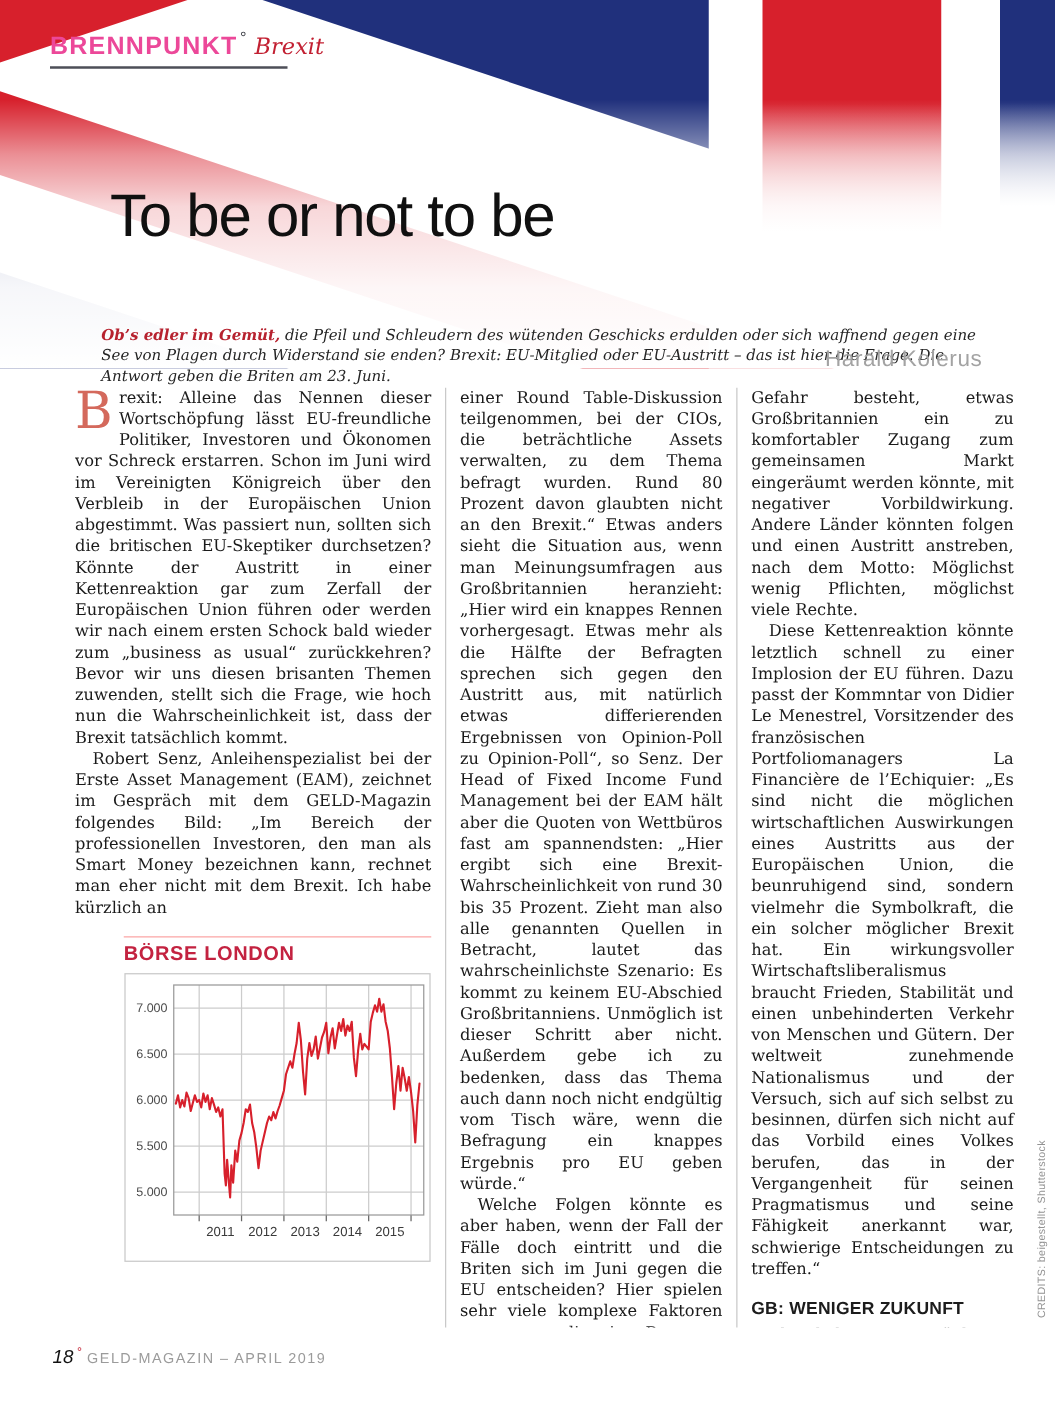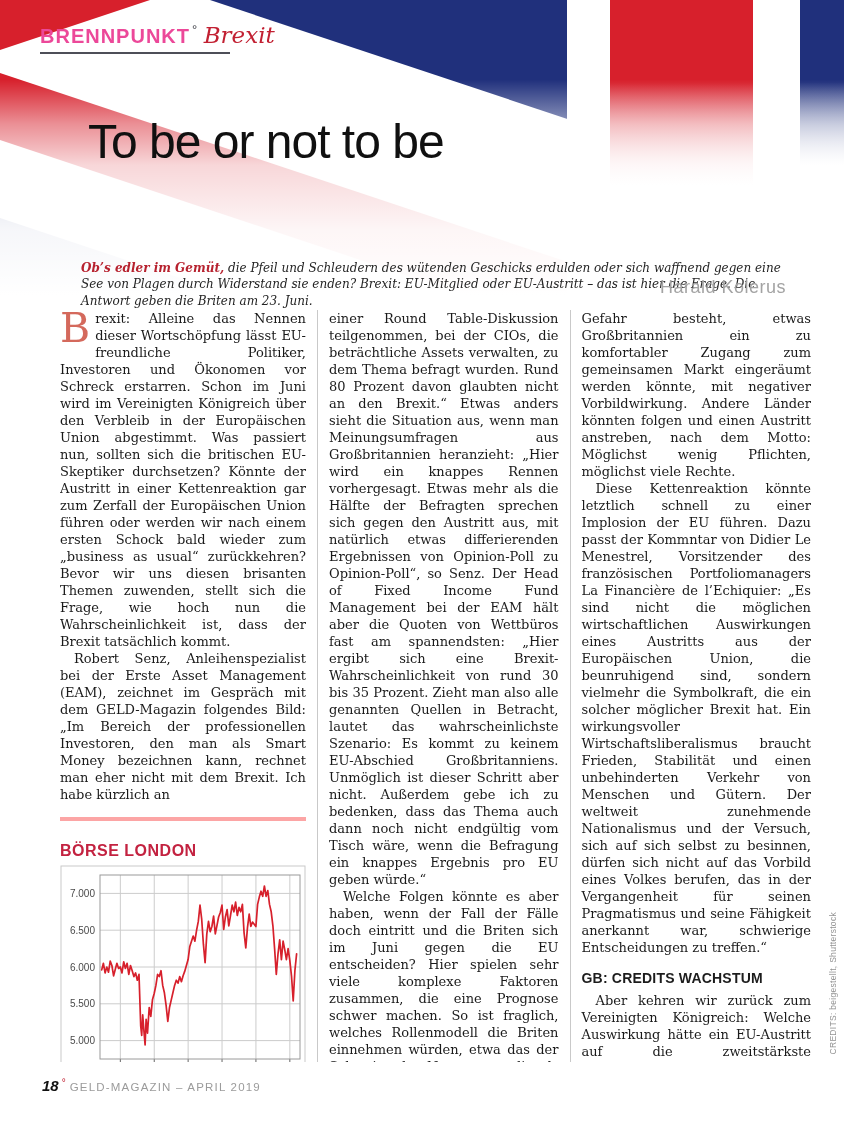--- a/index.html
+++ b/index.html
@@ -8,24 +8,24 @@
 
   
   .banner{position:absolute;top:0;left:0;width:844px;height:295px;}
   .banner svg{display:block;}
 
   
   .kicker{position:absolute;top:22px;left:40px;width:190px;
           border-bottom:2px solid #4d4f58;padding-bottom:4px;white-space:nowrap;}
   .kicker .section{font-size:20px;font-weight:bold;letter-spacing:1px;color:#ec4899;}
   .kicker .deg{color:#3c3e46;font-size:13px;vertical-align:9px;padding:0 2px;}
-  .kicker .topic{font-family:"DejaVu Serif",serif;font-style:italic;font-size:23px;color:#c22032;text-align:center;}
+  .kicker .topic{font-family:"DejaVu Serif",serif;font-style:italic;font-size:18px;color:#c22032;text-align:center;}
 
   
-  .title{position:absolute;top:114px;left:88px;font-size:48px;letter-spacing:-1px;
+  .title{position:absolute;top:146px;left:88px;font-size:48px;letter-spacing:-1px;
          color:#101010;font-weight:400;}
   .intro{position:absolute;top:212px;left:81px;width:705px;
          font-family:"DejaVu Serif",serif;font-style:italic;font-size:12px;
          line-height:1.37;color:#242424;margin-top:48px;}
   .intro .lead{color:#b7222f;font-weight:bold;}
   .author{position:absolute;top:277px;right:58px;font-size:18px;color:#a3a3a3;letter-spacing:.5px;}
 
   
   .body-cols{position:absolute;top:310px;left:60px;width:762px;height:752px;
              display:grid;grid-template-columns:1fr 1fr 1fr;overflow:hidden;}
@@ -33,29 +33,29 @@
        color:#1a1a1a;text-align:justify;padding-right:11px;}
   .col.mid,.col.right{border-left:1px solid #c9c9c9;padding-left:11px;}
   .col p{margin:0;}
   .col p.indent{text-indent:14px;}
   .subhead{font-family:"Liberation Sans",sans-serif;font-weight:bold;font-size:14px;
            letter-spacing:.2px;color:#1c1c1c;margin:14px 0 5px 0;text-align:left;}
   .dropcap{float:left;font-family:"DejaVu Serif",serif;font-size:41px;line-height:33px;
            color:#d4695c;padding:2px 5px 0 0;}
 
   
-  .chart-module{margin-top:14px;border-top:4px solid #fca5a5;padding-top:21px;}
+  .chart-module{margin-top:14px;border-top:1px solid #fca5a5;padding-top:5px;margin-left:39px;}
   .chart-title{font-family:"Liberation Sans",sans-serif;font-weight:bold;font-size:16px;
                letter-spacing:.5px;color:#c32240;margin:0 0 6px 0;text-align:left;}
 
   
   .credits{position:absolute;right:6px;bottom:72px;writing-mode:vertical-rl;
            transform:rotate(180deg);font-size:8.5px;color:#939393;letter-spacing:.3px;}
   .footer{position:absolute;left:42px;top:1077px;white-space:nowrap;}
-  .footer .pagenum{font-weight:bold;font-style:italic;font-size:15px;color:#111;}
+  .footer .pagenum{font-weight:normal;font-style:italic;font-size:15px;color:#111;}
   .footer .deg{color:#c22032;font-size:10px;vertical-align:5px;padding:0 4px 0 3px;}
   .footer .mag{font-size:11.5px;color:#9b9b9b;letter-spacing:1.2px;}
 </style>
 </head>
 <body>
 
 <div class="page">
 
   <div class="banner">
     <svg width="844" height="295" viewBox="0 0 844 295">
@@ -150,21 +150,21 @@
     </div>
 
     <div class="col mid">
       <p>einer Round Table-Diskussion teilgenommen, bei der CIOs, die beträchtliche Assets verwalten, zu dem Thema befragt wurden. Rund 80 Prozent davon glaubten nicht an den Brexit.“ Etwas anders sieht die Situation aus, wenn man Meinungsumfragen aus Großbritannien heranzieht: „Hier wird ein knappes Rennen vorhergesagt. Etwas mehr als die Hälfte der Befragten sprechen sich gegen den Austritt aus, mit natürlich etwas differierenden Ergebnissen von Opinion-Poll zu Opinion-Poll“, so Senz. Der Head of Fixed Income Fund Management bei der EAM hält aber die Quoten von Wettbüros fast am spannendsten: „Hier ergibt sich eine Brexit-Wahrscheinlichkeit von rund 30 bis 35 Prozent. Zieht man also alle genannten Quellen in Betracht, lautet das wahrscheinlichste Szenario: Es kommt zu keinem EU-Abschied Großbritanniens. Unmöglich ist dieser Schritt aber nicht. Außerdem gebe ich zu bedenken, dass das Thema auch dann noch nicht endgültig vom Tisch wäre, wenn die Befragung ein knappes Ergebnis pro EU geben würde.“</p>
       <p class="indent">Welche Folgen könnte es aber haben, wenn der Fall der Fälle doch eintritt und die Briten sich im Juni gegen die EU entscheiden? Hier spielen sehr viele komplexe Faktoren zusammen, die eine Prognose schwer machen. So ist fraglich, welches Rollenmodell die Briten einnehmen würden, etwa das der Schweiz oder Norwegens, die als Nicht-EU-Mitglieder dennoch ins EU-Budget einzahlen. Auch steht es noch in den Sternen, welche Handelsabkommen mit der EU vereinbart werden würden, wenn die Briten die Reißleine ziehen sollten. Wobei auch die</p>
     </div>
 
     <div class="col right">
       <p>Gefahr besteht, etwas Großbritannien ein zu komfortabler Zugang zum gemeinsamen Markt eingeräumt werden könnte, mit negativer Vorbildwirkung. Andere Länder könnten folgen und einen Austritt anstreben, nach dem Motto: Möglichst wenig Pflichten, möglichst viele Rechte.</p>
       <p class="indent">Diese Kettenreaktion könnte letztlich schnell zu einer Implosion der EU führen. Dazu passt der Kommntar von Didier Le Menestrel, Vorsitzender des französischen Portfoliomanagers La Financière de l’Echiquier: „Es sind nicht die möglichen wirtschaftlichen Auswirkungen eines Austritts aus der Europäischen Union, die beunruhigend sind, sondern vielmehr die Symbolkraft, die ein solcher möglicher Brexit hat. Ein wirkungsvoller Wirtschaftsliberalismus braucht Frieden, Stabilität und einen unbehinderten Verkehr von Menschen und Gütern. Der weltweit zunehmende Nationalismus und der Versuch, sich auf sich selbst zu besinnen, dürfen sich nicht auf das Vorbild eines Volkes berufen, das in der Vergangenheit für seinen Pragmatismus und seine Fähigkeit anerkannt war, schwierige Entscheidungen zu treffen.“</p>
-      <div class="subhead">GB: CREDITS WACHSTUM</div>
+      <div class="subhead">GB: WENIGER ZUKUNFT</div>
       <p class="indent">Aber kehren wir zurück zum Vereinigten Königreich: Welche Auswirkung hätte ein EU-Austritt auf die zweitstärkste Volkswirtschaft der EU, die noch dazu den wichtigsten Finanzschauplatz Europas beherbergt? „Im Brexit-Fall gehen einige Ökonomen davon aus, dass der Wirtschaftswachstumsverlust Großbritanniens langfristig zehn Prozent betragen würde. Es geht hierbei um keinen plötzlichen Einbruch, sondern um langsamere Wachstumsraten.</p>
     </div>
   </div>
 
   <div class="credits">CREDITS: beigestellt, Shutterstock</div>
 
   <div class="footer">
     <span class="pagenum">18</span><span class="deg">°</span><span class="mag">GELD-MAGAZIN – APRIL 2019</span>
   </div>
 

